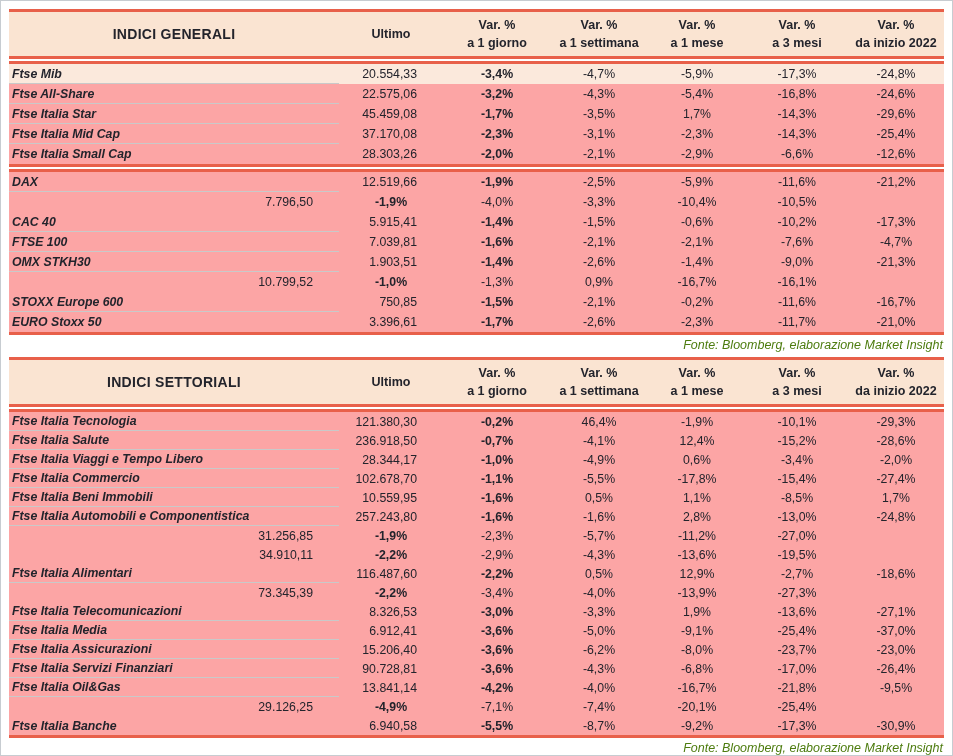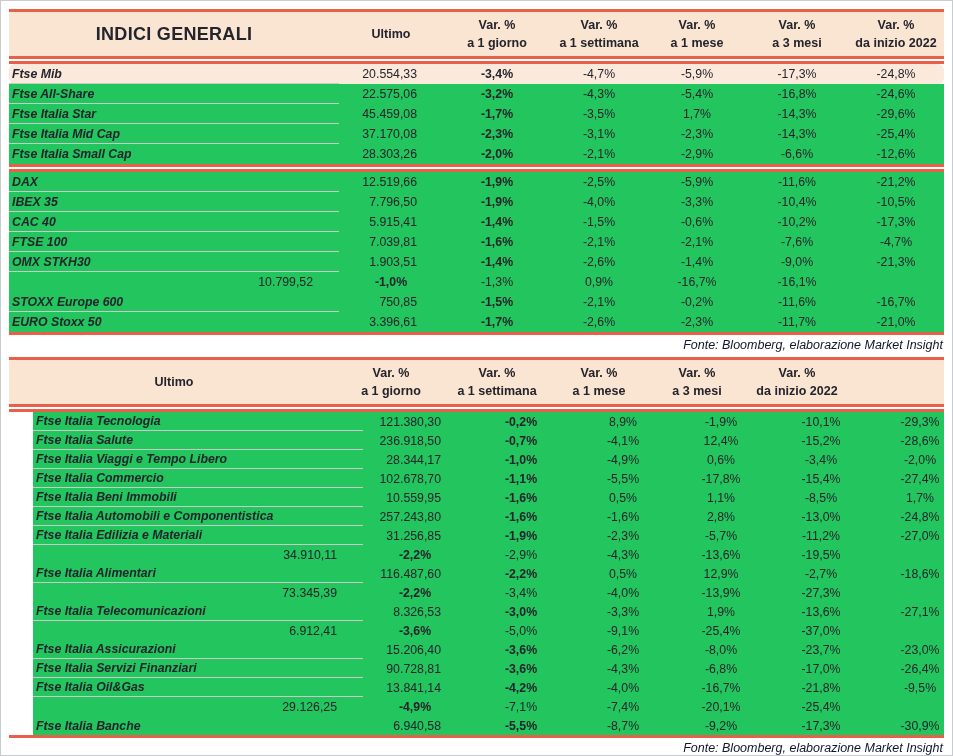--- a/index.html
+++ b/index.html
@@ -33,38 +33,38 @@
     align-items:center;
     height:44px;
   }
   .th{
     font-weight:bold;
     text-align:center;
     font-size:12.5px;
     line-height:1.45;
     color:var(--ink);
   }
-  .th.title{font-size:18px;letter-spacing:.3px;}
+  .th.title{font-size:14px;letter-spacing:.3px;}
   .dbl{
     height:8px;
     border-top:3px solid var(--coral);
     border-bottom:3px solid var(--coral);
     background:#ffffff;
   }
 
   .row{
     display:grid;
     grid-template-columns:var(--cols);
     align-items:stretch;
     font-size:12.3px;
-    background:#22c55e;
+    background:#fca5a5;
   }
   .t1 .row{height:20px;}
-  .t2 .row{height:19px;margin-left:24px;}
-  .row.highlight{background:var(--rowhl);border-radius:6px;}
+  .t2 .row{height:19px;}
+  .row.highlight{background:var(--rowhl);}
   .cell{display:flex;align-items:center;}
   .cell.name{
     font-weight:bold;
     font-style:italic;
     padding-left:3px;
     border-bottom:1px solid var(--sep);
     white-space:nowrap;
     overflow:hidden;
   }
   .row.last .cell.name{border-bottom:none;text-align:right;}
@@ -76,21 +76,21 @@
     height:8px;
     border-top:3px solid var(--coral);
     border-bottom:3px solid var(--coral);
     background:#ffffff;
   }
 
   .fonte{
     text-align:right;
     font-style:italic;
     font-size:12.5px;
-    color:#0f172a;
+    color:#4d7c0f;
     height:22px;
     line-height:21px;
     padding-right:1px;
   }
 </style>
 </head>
 <body>
 
 <div class="frame"></div>
 
@@ -172,21 +172,20 @@
         <div class="row">
           <div class="cell name">DAX</div>
           <div class="cell num ultimo">12.519,66</div>
           <div class="cell num d1">-1,9%</div>
           <div class="cell num">-2,5%</div>
           <div class="cell num">-5,9%</div>
           <div class="cell num">-11,6%</div>
           <div class="cell num">-21,2%</div>
         </div>
         <div class="row">
-          <div class="cell name">IBEX 35</div>
           <div class="cell num ultimo">7.796,50</div>
           <div class="cell num d1">-1,9%</div>
           <div class="cell num">-4,0%</div>
           <div class="cell num">-3,3%</div>
           <div class="cell num">-10,4%</div>
           <div class="cell num">-10,5%</div>
         </div>
         <div class="row">
           <div class="cell name">CAC 40</div>
           <div class="cell num ultimo">5.915,41</div>
@@ -239,20 +238,21 @@
           <div class="cell num">-2,3%</div>
           <div class="cell num">-11,7%</div>
           <div class="cell num">-21,0%</div>
         </div>
       </div>
   </section>
   <div class="fonte">Fonte: Bloomberg, elaborazione Market Insight</div>
 
   <section class="market-table t2">
     <div class="thead">
+      <div class="th title">INDICI SETTORIALI</div>
       <div class="th">Ultimo</div>
       <div class="th">
         <span>Var. %</span><br>
         <span>a 1 giorno</span>
       </div>
       <div class="th">
         <span>Var. %</span><br>
         <span>a 1 settimana</span>
       </div>
       <div class="th">
@@ -267,21 +267,21 @@
         <span>Var. %</span><br>
         <span>da inizio 2022</span>
       </div>
     </div>
     <div class="dbl"></div>
     <div class="tbody">
         <div class="row">
           <div class="cell name">Ftse Italia Tecnologia</div>
           <div class="cell num ultimo">121.380,30</div>
           <div class="cell num d1">-0,2%</div>
-          <div class="cell num">8,9%</div>
+          <div class="cell num">46,4%</div>
           <div class="cell num">-1,9%</div>
           <div class="cell num">-10,1%</div>
           <div class="cell num">-29,3%</div>
         </div>
         <div class="row">
           <div class="cell name">Ftse Italia Salute</div>
           <div class="cell num ultimo">236.918,50</div>
           <div class="cell num d1">-0,7%</div>
           <div class="cell num">-4,1%</div>
           <div class="cell num">12,4%</div>
@@ -318,21 +318,20 @@
         <div class="row">
           <div class="cell name">Ftse Italia Automobili e Componentistica</div>
           <div class="cell num ultimo">257.243,80</div>
           <div class="cell num d1">-1,6%</div>
           <div class="cell num">-1,6%</div>
           <div class="cell num">2,8%</div>
           <div class="cell num">-13,0%</div>
           <div class="cell num">-24,8%</div>
         </div>
         <div class="row">
-          <div class="cell name">Ftse Italia Edilizia e Materiali</div>
           <div class="cell num ultimo">31.256,85</div>
           <div class="cell num d1">-1,9%</div>
           <div class="cell num">-2,3%</div>
           <div class="cell num">-5,7%</div>
           <div class="cell num">-11,2%</div>
           <div class="cell num">-27,0%</div>
         </div>
         <div class="row">
           <div class="cell num ultimo">34.910,11</div>
           <div class="cell num d1">-2,2%</div>
@@ -361,20 +360,21 @@
         <div class="row">
           <div class="cell name">Ftse Italia Telecomunicazioni</div>
           <div class="cell num ultimo">8.326,53</div>
           <div class="cell num d1">-3,0%</div>
           <div class="cell num">-3,3%</div>
           <div class="cell num">1,9%</div>
           <div class="cell num">-13,6%</div>
           <div class="cell num">-27,1%</div>
         </div>
         <div class="row">
+          <div class="cell name">Ftse Italia Media</div>
           <div class="cell num ultimo">6.912,41</div>
           <div class="cell num d1">-3,6%</div>
           <div class="cell num">-5,0%</div>
           <div class="cell num">-9,1%</div>
           <div class="cell num">-25,4%</div>
           <div class="cell num">-37,0%</div>
         </div>
         <div class="row">
           <div class="cell name">Ftse Italia Assicurazioni</div>
           <div class="cell num ultimo">15.206,40</div>

